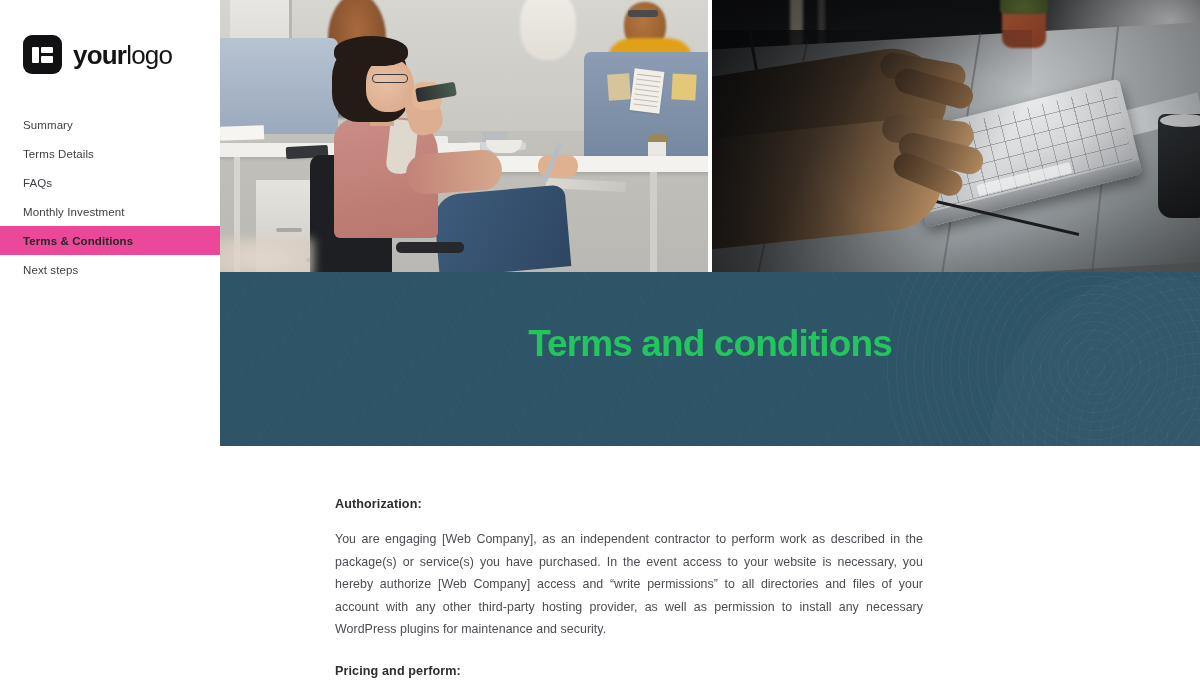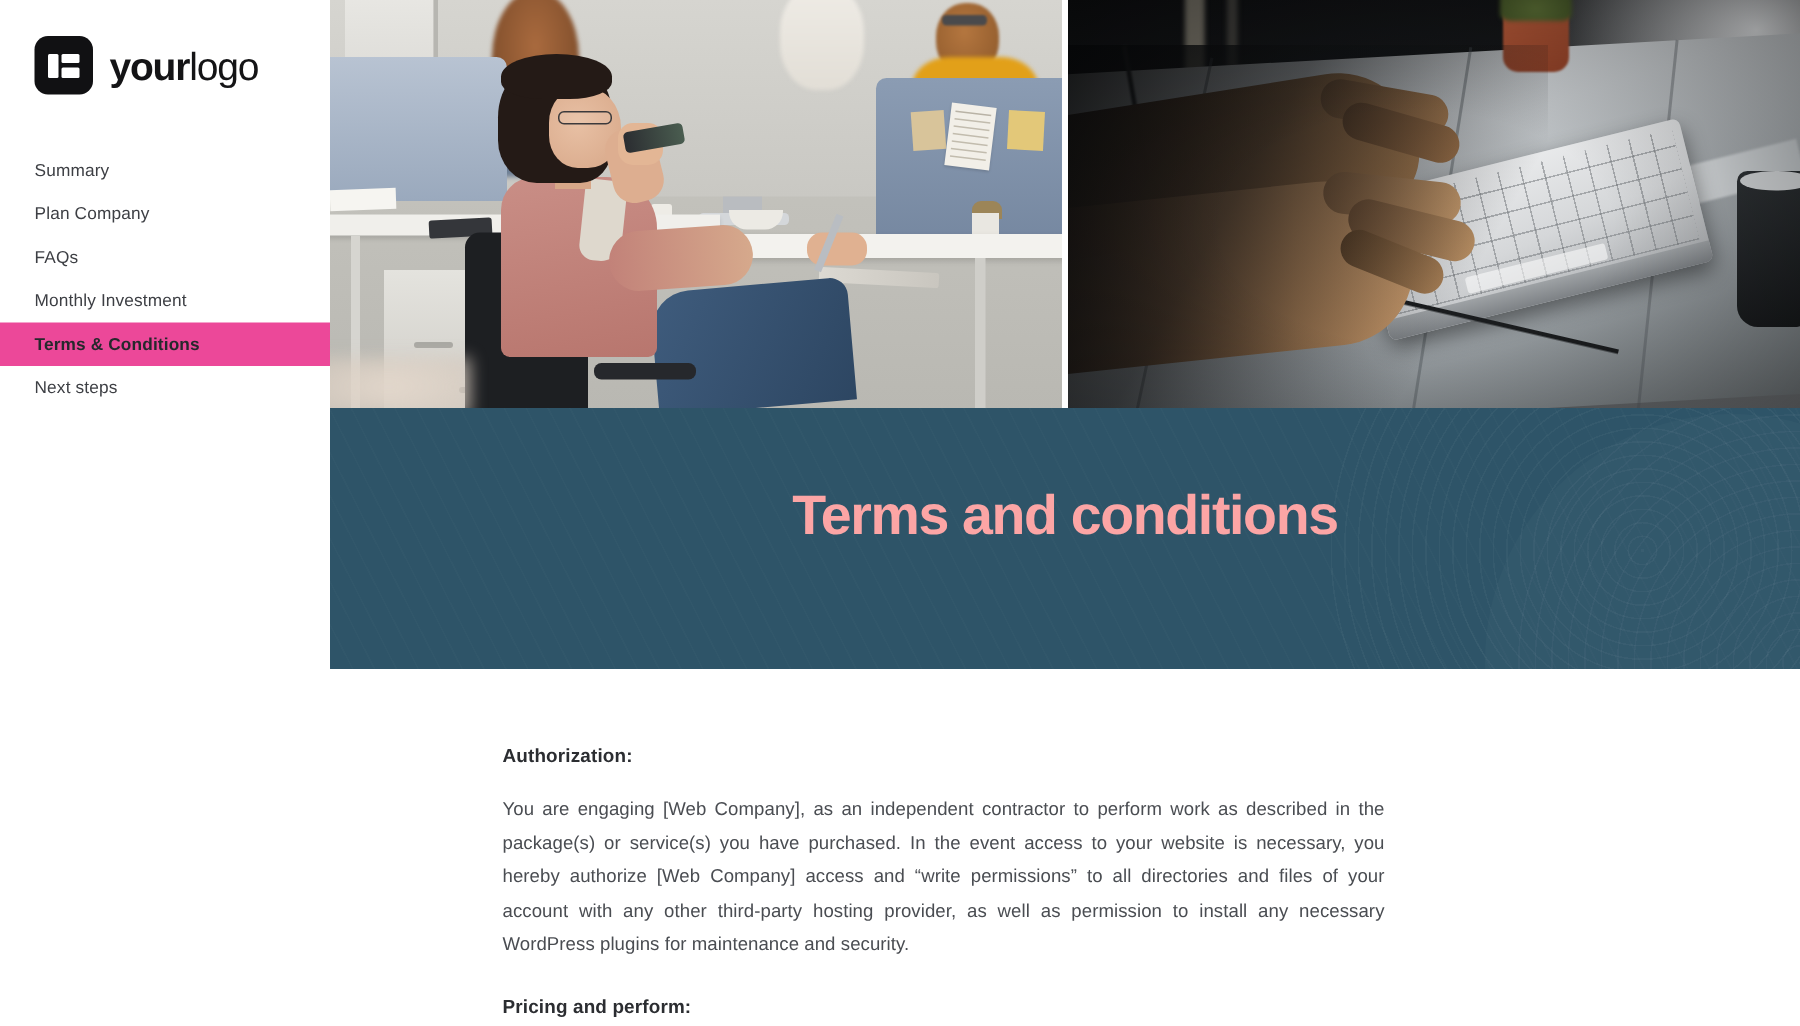--- a/index.html
+++ b/index.html
@@ -21,21 +21,21 @@
     background: #ffffff;
   }
 
   
   .sidebar {
     position: relative;
     width: 220px;
     height: 684px;
     background: #ffffff;
     flex: 0 0 220px;
-    padding-top: 1px;
+    padding-top: 12px;
     z-index: 5;
   }
 
   .logo-row {
     display: flex;
     align-items: center;
     gap: 11px;
     padding: 23px 0 0 23px;
   }
 
@@ -567,21 +567,21 @@
   .banner-diag {
     position: absolute; inset: 0;
     background: repeating-linear-gradient(63deg,
       rgba(255,255,255,0.016) 0 1px,
       rgba(255,255,255,0) 1px 13px);
   }
   .banner-title {
     position: absolute;
     left: 0; right: 0; top: 52px;
     text-align: center;
-    color: #fca5a5;
+    color: #22c55e;
     font-size: 37px;
     font-weight: 700;
     letter-spacing: -0.9px;
     line-height: 1.1;
   }
 
   
   .doc-body {
     position: relative;
     padding: 51px 0 0 0;
@@ -620,21 +620,21 @@
         <span class="lm-r1"></span>
         <span class="lm-r2"></span>
       </div>
       <div class="logo-word">
         <span class="lw-bold">your</span><span class="lw-light">logo</span>
       </div>
     </div>
 
     <nav class="nav">
       <div class="nav-item">Summary</div>
-      <div class="nav-item">Plan Company</div>
+      <div class="nav-item">Terms Details</div>
       <div class="nav-item">FAQs</div>
       <div class="nav-item">Monthly Investment</div>
       <div class="nav-item active">Terms &amp; Conditions</div>
       <div class="nav-item">Next steps</div>
     </nav>
 
   </aside>
 
   <main class="content">
 

